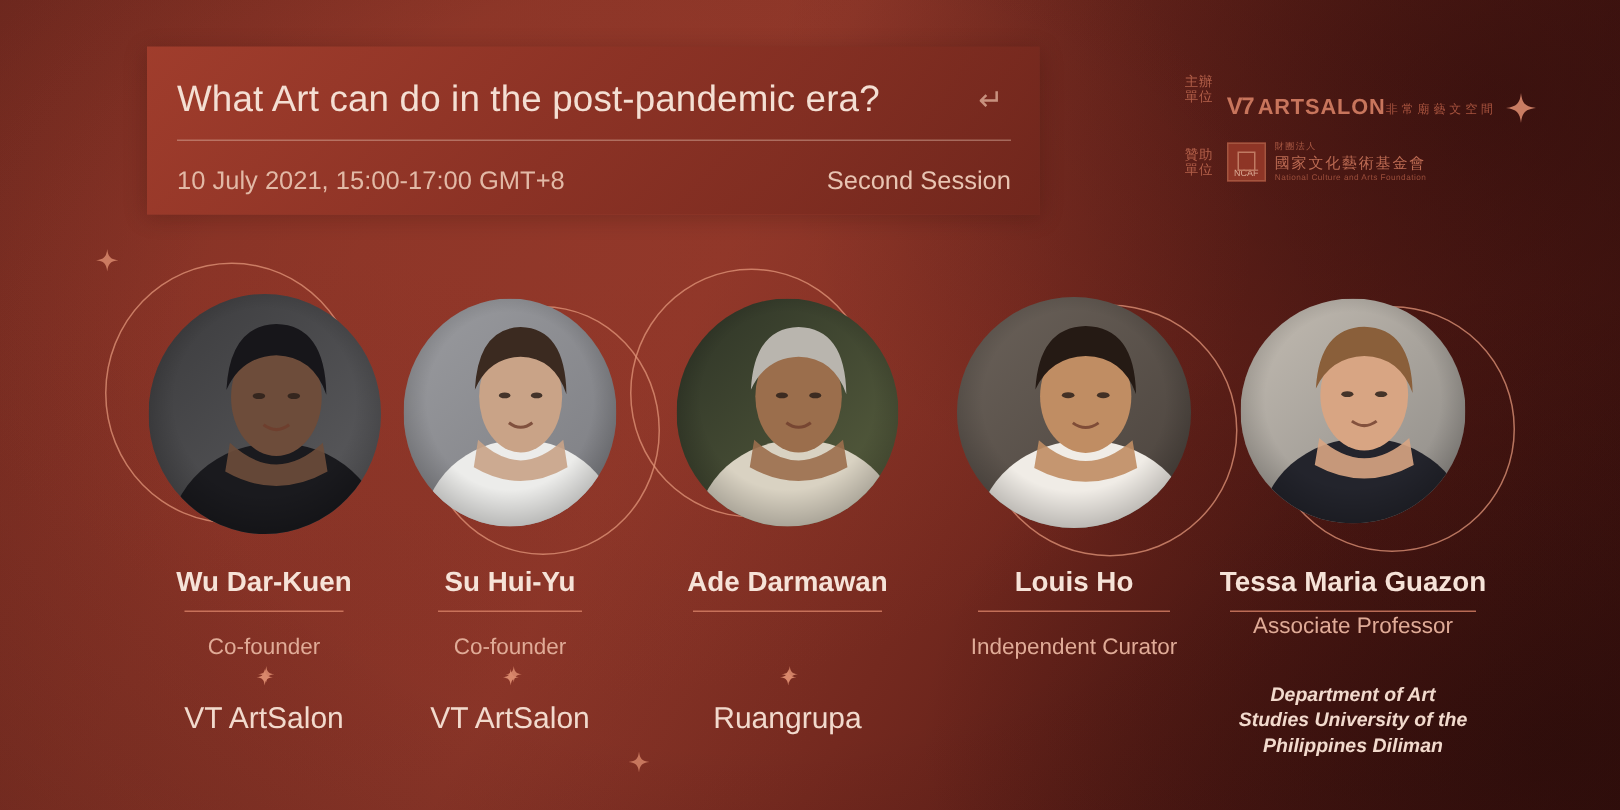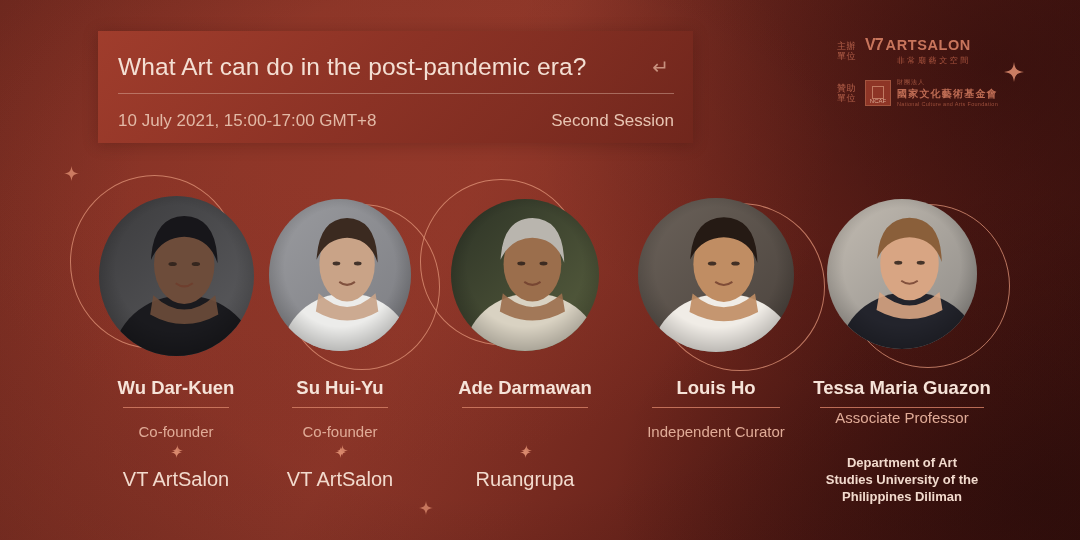--- a/index.html
+++ b/index.html
@@ -106,21 +106,21 @@
   }
   .logo-row { display: flex; align-items: center; gap: 9px; }
   .logo-cn {
     font-size: 9px;
     line-height: 10px;
     color: #b8634c;
     letter-spacing: 0.5px;
     text-align: center;
     opacity: 0.95;
   }
-  .logo-main { display: flex; flex-direction: column; align-items: flex-end; }
+  .logo-main { display: flex; flex-direction: row; align-items: center; margin-top: 27px; }
   .logo-vt-row { display: flex; align-items: baseline; gap: 3px; }
   .logo-vt-mark {
     font-size: 16px;
     font-weight: 700;
     color: #c8755c;
     letter-spacing: -1px;
     font-family: "Liberation Sans", sans-serif;
   }
   .logo-artsalon {
     font-size: 14.5px;
@@ -144,21 +144,21 @@
   }
   .ncaf-mark span { font-size: 6px; color: #d8a792; line-height: 8px; }
   .ncaf-mark::before {
     content: "";
     position: absolute;
     left: 6px; right: 6px; top: 5px; height: 11px;
     border: 1px solid #c07a62;
   }
   .ncaf-text { display: flex; flex-direction: column; }
   .ncaf-cn-sm { font-size: 6px; color: #ab5a44; letter-spacing: 1px; }
-  .ncaf-cn-lg { font-size: 10px; color: #bd6b53; letter-spacing: 1.2px; font-weight: bold; }
+  .ncaf-cn-lg { font-size: 10px; color: #bd6b53; letter-spacing: 1.2px; }
   .ncaf-en { font-size: 5.5px; color: #9c4e3b; letter-spacing: 0.3px; }
 
   
   .sparkle {
     position: absolute;
     color: #d9886c;
     line-height: 1;
     z-index: 2;
     pointer-events: none;
     user-select: none;
@@ -478,19 +478,19 @@
              Q 60 39 50.25 60 Z" fill="#8a5f3a"></path>
     <ellipse cx="71.25" cy="63.75" rx="4.05" ry="1.95" fill="#2b201a" opacity="0.85"></ellipse>
     <ellipse cx="93.75" cy="63.75" rx="4.05" ry="1.95" fill="#2b201a" opacity="0.85"></ellipse>
     <path d="M 74.25 81.75 Q 82.5 87.75 90.75 81.75" stroke="#6e3c2c" stroke-width="2" fill="none" opacity="0.8"></path>
     <rect width="150" height="150" fill="url(#vg4)"></rect>
   </svg>
         </div>
         <div class="name" style="top: 377px;">Tessa Maria Guazon</div>
         <div class="name-rule" style="width: 164px; top: 407px;"></div>
         <div class="role" style="top: 409px;">Associate Professor</div>
-        <div class="org-multiline" style="top: 454px;">Department of Art
+        <div class="org-multiline" style="top: 454px; font-style: italic;">Department of Art
 Studies University of the
 Philippines Diliman</div>
       </div>
     </div>
 
 </div>
 
 </body></html>

